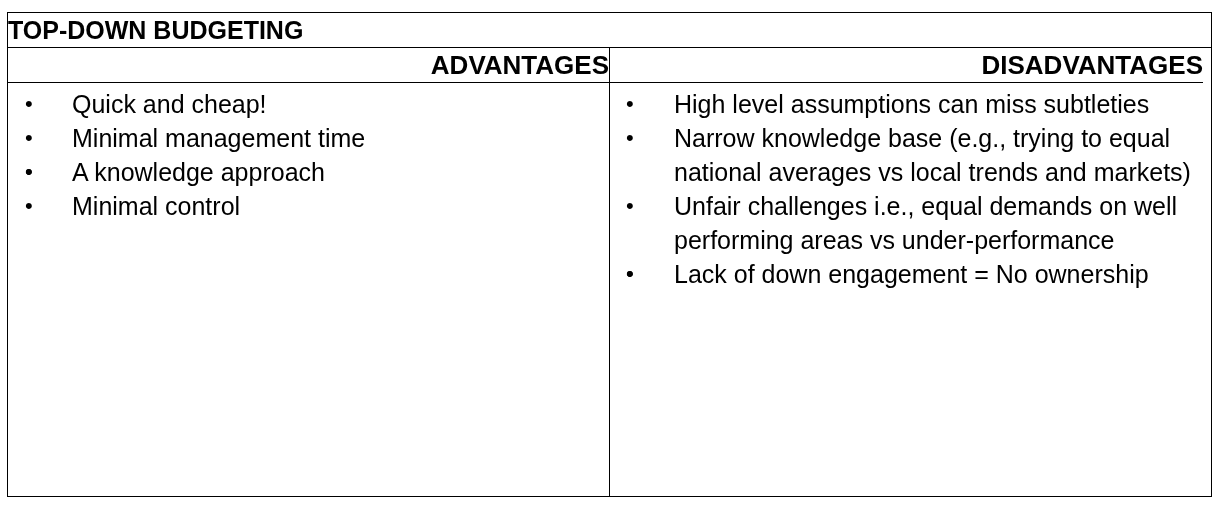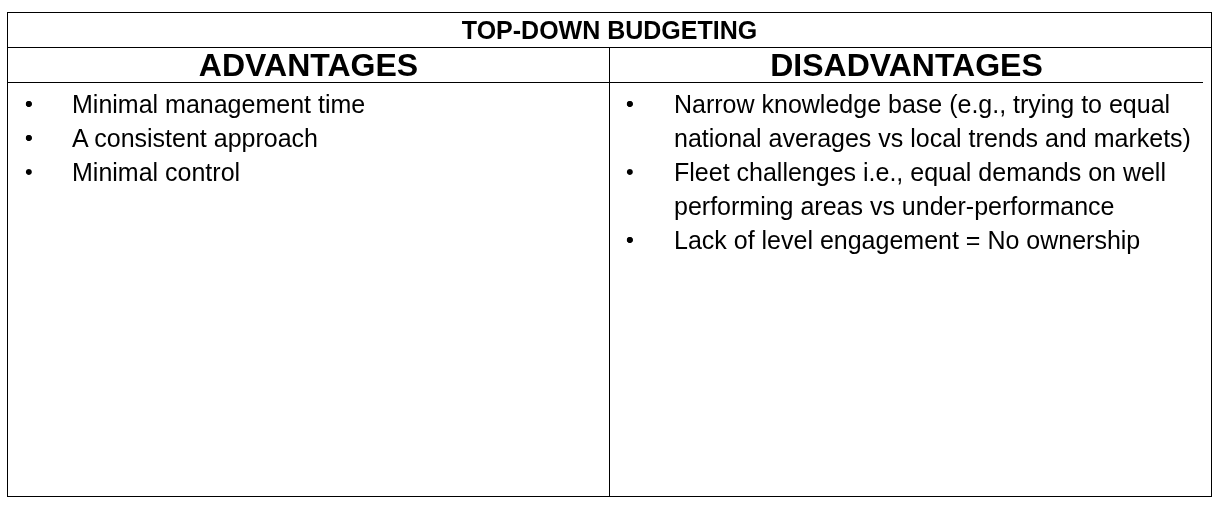--- a/index.html
+++ b/index.html
@@ -2,52 +2,52 @@
 <html><head>
   <meta charset="utf-8">
   <style>
     html, body { margin: 0; padding: 0; background: #ffffff; }
     body { width: 1230px; height: 517px; position: relative; overflow: hidden;
            font-family: "Liberation Sans", sans-serif; color: #000; }
     .tbl { position: absolute; left: 7px; top: 12px; width: 1205px; height: 485px;
            border: 1px solid #000; box-sizing: border-box; }
     .title { position: absolute; left: 0; top: 0; width: 100%; height: 35px;
              border-bottom: 1px solid #000; box-sizing: border-box;
-             text-align: center; font-weight: bold; font-size: 25px; line-height: 35px; }
+             font-weight: bold; font-size: 25px; line-height: 35px; }
     .col { position: absolute; top: 35px; bottom: 0; box-sizing: border-box; }
     .col.left { left: 0; width: 602px; border-right: 1px solid #000; }
     .col.right { left: 602px; right: 8px; }
     .hdr { height: 35px; border-bottom: 1px solid #000; box-sizing: border-box;
-           text-align: center; font-weight: bold; font-size: 32px; line-height: 34px; }
+           text-align: right; font-weight: bold; font-size: 26px; line-height: 34px; }
     ul { list-style: none; margin: 0; padding: 4px 0 0 0; }
     li { position: relative; padding-left: 64px; font-size: 25px; line-height: 34px; }
     .bullet { position: absolute; left: 17px; top: 0; font-size: 22px; }
     .col.right li { padding-left: 64px; }
     .col.right .bullet { left: 16px; }
   </style>
 </head>
 <body>
 
 <div class="tbl">
   <div class="title">TOP-DOWN BUDGETING</div>
 
   <div class="col left">
     <div class="hdr">ADVANTAGES</div>
     <ul>
-      <li><span class="bullet">•</span></li>
+      <li><span class="bullet">•</span><span>Quick and cheap!</span></li>
       <li><span class="bullet">•</span><span>Minimal management time</span></li>
       <li><span class="bullet">•</span></li>
-      <li><span class="bullet">•</span><span>A consistent approach</span></li>
+      <li><span class="bullet">•</span><span>A knowledge approach</span></li>
       <li><span class="bullet">•</span><span>Minimal control</span></li>
     </ul>
   </div>
 
   <div class="col right">
     <div class="hdr">DISADVANTAGES</div>
     <ul>
+      <li><span class="bullet">•</span><span>High level assumptions can miss subtleties</span></li>
+      <li><span class="bullet">•</span><span>Narrow knowledge base (e.g., trying to equal national averages vs local trends and markets)</span></li>
+      <li><span class="bullet">•</span><span>Unfair challenges i.e., equal demands on well performing areas vs under-performance</span></li>
       <li><span class="bullet">•</span></li>
-      <li><span class="bullet">•</span><span>Narrow knowledge base (e.g., trying to equal national averages vs local trends and markets)</span></li>
-      <li><span class="bullet">•</span><span>Fleet challenges i.e., equal demands on well performing areas vs under-performance</span></li>
-      <li><span class="bullet">•</span></li>
-      <li><span class="bullet">•</span><span>Lack of level engagement = No ownership</span></li>
+      <li><span class="bullet">•</span><span>Lack of down engagement = No ownership</span></li>
     </ul>
   </div>
 </div>
 
 </body></html>

